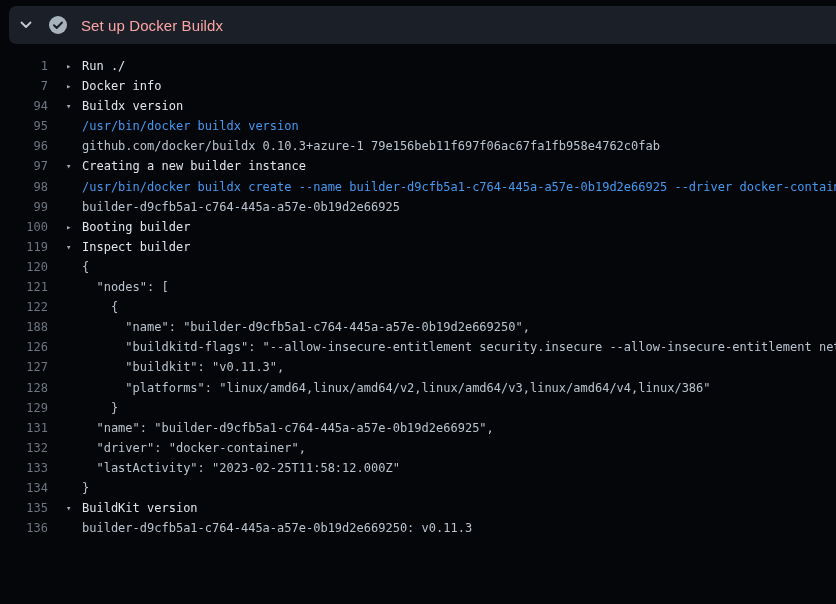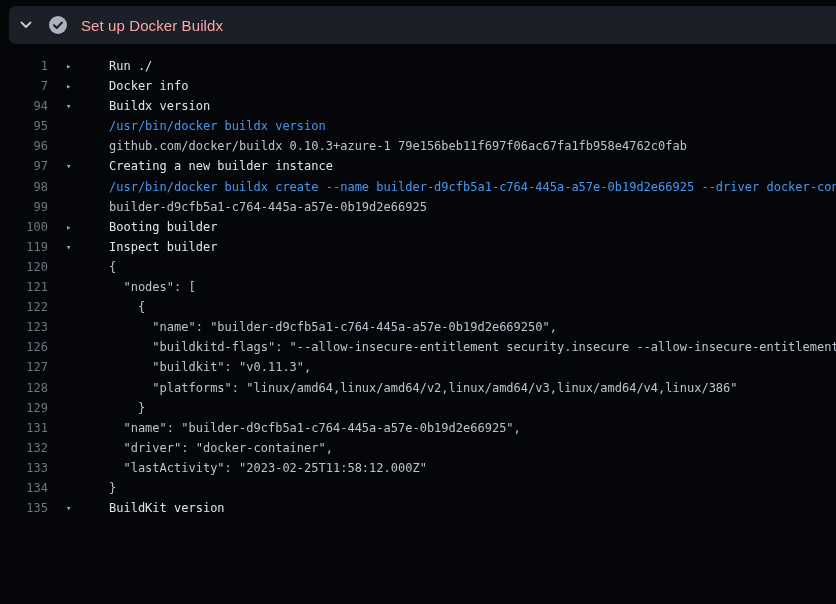--- a/index.html
+++ b/index.html
@@ -48,21 +48,21 @@
   }
   .arrow {
     flex: none;
     width: 16px;
     margin-left: 18px;
     text-align: left;
     color: #a2abb5;
     font-size: 9px;
     cursor: pointer;
   }
-  .txt { flex: 1; overflow: hidden; margin-left: 27px; }
+  .txt { flex: 1; overflow: hidden; }
   .line.output .txt { color: #bac4ce; }
   .line.group_collapsed .txt, .line.group_expanded .txt { color: #dfe6ec; cursor: pointer; }
   .line.command .txt { color: #4798f0; font-weight: normal; }
 </style>
 </head>
 <body>
 
 <div>
 
   <div class="step-header">
@@ -87,25 +87,26 @@
       <div class="line command"><span class="num">95</span><span class="arrow"></span><span class="txt">/usr/bin/docker buildx version</span></div>
       <div class="line output"><span class="num">96</span><span class="arrow"></span><span class="txt">github.com/docker/buildx 0.10.3+azure-1 79e156beb11f697f06ac67fa1fb958e4762c0fab</span></div>
       <div class="line group_expanded"><span class="num">97</span><span class="arrow">▾</span><span class="txt">Creating a new builder instance</span></div>
       <div class="line command"><span class="num">98</span><span class="arrow"></span><span class="txt">/usr/bin/docker buildx create --name builder-d9cfb5a1-c764-445a-a57e-0b19d2e66925 --driver docker-container</span></div>
       <div class="line output"><span class="num">99</span><span class="arrow"></span><span class="txt">builder-d9cfb5a1-c764-445a-a57e-0b19d2e66925</span></div>
       <div class="line group_collapsed"><span class="num">100</span><span class="arrow">▸</span><span class="txt">Booting builder</span></div>
       <div class="line group_expanded"><span class="num">119</span><span class="arrow">▾</span><span class="txt">Inspect builder</span></div>
       <div class="line output"><span class="num">120</span><span class="arrow"></span><span class="txt">{</span></div>
       <div class="line output"><span class="num">121</span><span class="arrow"></span><span class="txt">  "nodes": [</span></div>
       <div class="line output"><span class="num">122</span><span class="arrow"></span><span class="txt">    {</span></div>
-      <div class="line output"><span class="num">123</span><span class="arrow"></span><span class="txt">      "name": "builder-d9cfb5a1-c764-445a-a57e-0b19d2e669250",</span></div>
+      <div class="line output"><span class="num">188</span><span class="arrow"></span><span class="txt">      "name": "builder-d9cfb5a1-c764-445a-a57e-0b19d2e669250",</span></div>
       <div class="line output"><span class="num">126</span><span class="arrow"></span><span class="txt">      "buildkitd-flags": "--allow-insecure-entitlement security.insecure --allow-insecure-entitlement networ</span></div>
       <div class="line output"><span class="num">127</span><span class="arrow"></span><span class="txt">      "buildkit": "v0.11.3",</span></div>
       <div class="line output"><span class="num">128</span><span class="arrow"></span><span class="txt">      "platforms": "linux/amd64,linux/amd64/v2,linux/amd64/v3,linux/amd64/v4,linux/386"</span></div>
       <div class="line output"><span class="num">129</span><span class="arrow"></span><span class="txt">    }</span></div>
       <div class="line output"><span class="num">131</span><span class="arrow"></span><span class="txt">  "name": "builder-d9cfb5a1-c764-445a-a57e-0b19d2e66925",</span></div>
       <div class="line output"><span class="num">132</span><span class="arrow"></span><span class="txt">  "driver": "docker-container",</span></div>
       <div class="line output"><span class="num">133</span><span class="arrow"></span><span class="txt">  "lastActivity": "2023-02-25T11:58:12.000Z"</span></div>
       <div class="line output"><span class="num">134</span><span class="arrow"></span><span class="txt">}</span></div>
       <div class="line group_expanded"><span class="num">135</span><span class="arrow">▾</span><span class="txt">BuildKit version</span></div>
+      <div class="line output"><span class="num">136</span><span class="arrow"></span><span class="txt">builder-d9cfb5a1-c764-445a-a57e-0b19d2e669250: v0.11.3</span></div>
     </div>
 
 </div>
 
 </body></html>

